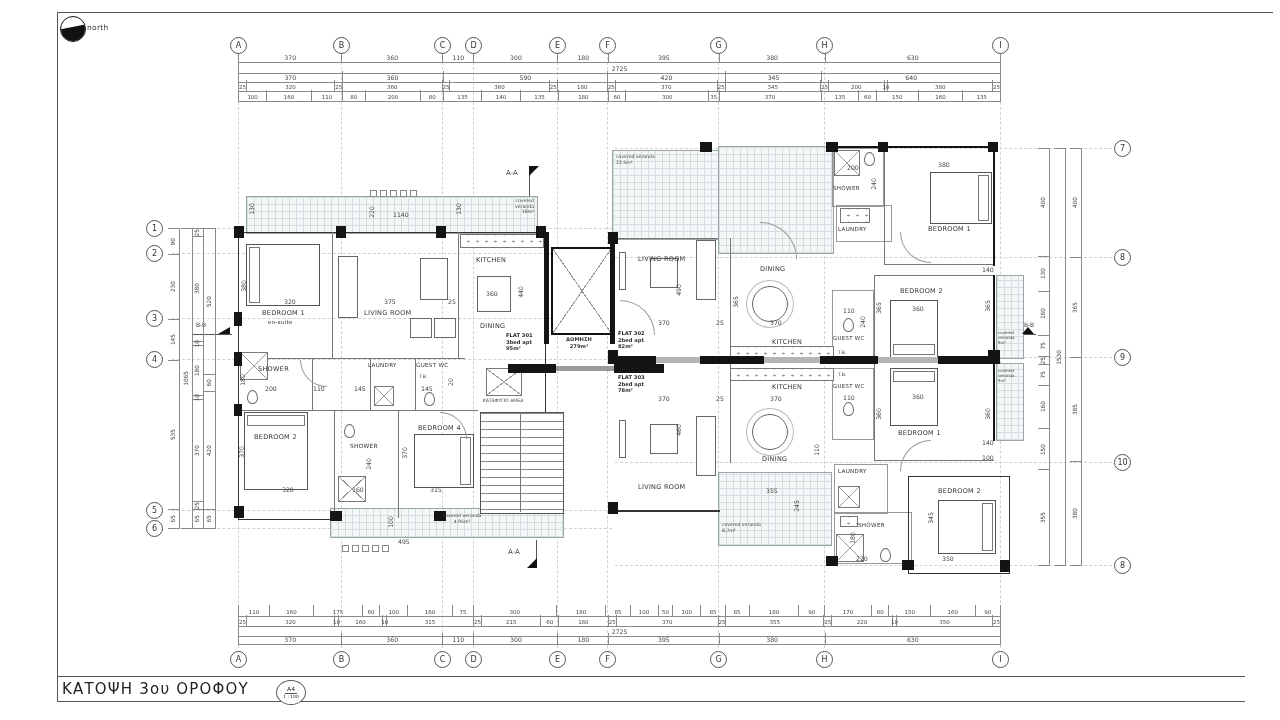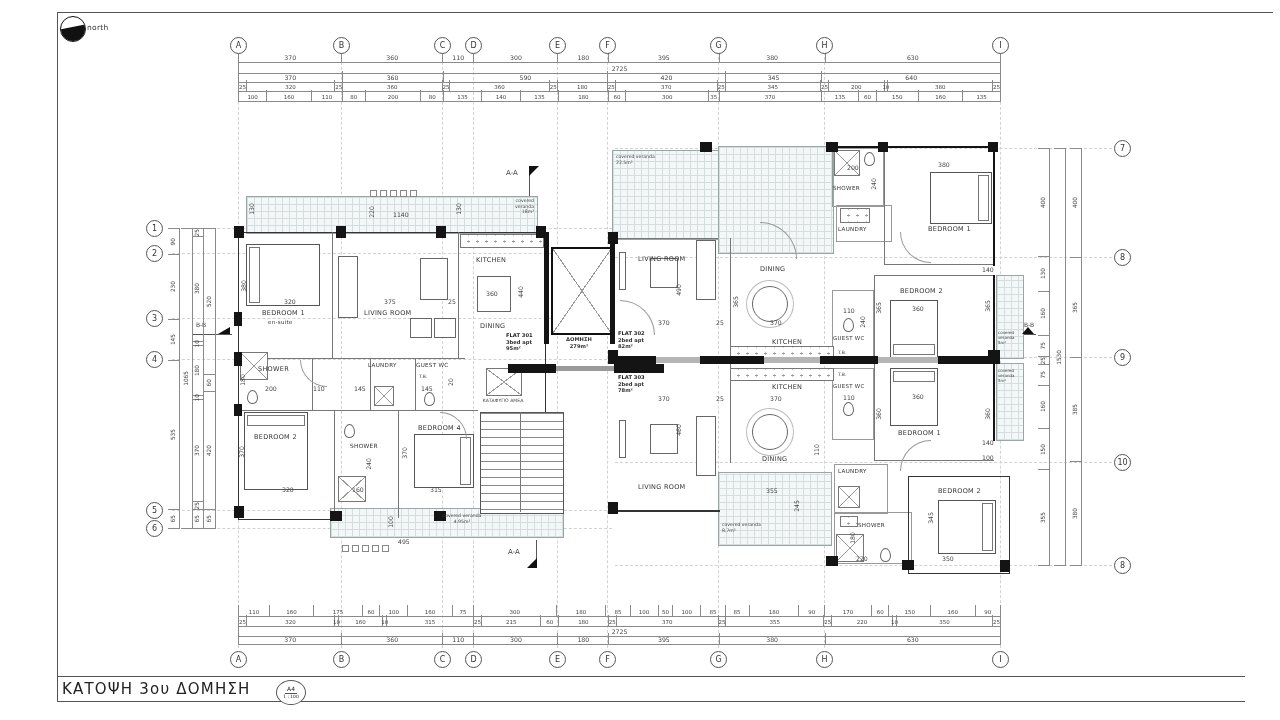--- a/index.html
+++ b/index.html
@@ -67,21 +67,21 @@
   <div class="a ln" style="left:57px;top:12px;width:1px;height:690px;"></div>
   <div class="a ln" style="left:57px;top:12px;width:1216px;height:1px;"></div>
   <div class="a ln" style="left:57px;top:676px;width:1188px;height:1px;"></div>
   <div class="a ln" style="left:57px;top:701px;width:1188px;height:1px;"></div>
 
   <div class="a north-c" style="left:60px;top:16px;">
     <div class="north-f"></div>
   </div>
   <div class="a lbl" style="left:87px;top:24px;font-size:7.5px;">north</div>
 
-  <div class="a title" style="left:62px;top:680px;">ΚΑΤΟΨΗ 3ου ΔΟΜΗΣΗ</div>
+  <div class="a title" style="left:62px;top:680px;">ΚΑΤΟΨΗ 3ου ΟΡΟΦΟΥ</div>
   <div class="a scalebadge" style="left:276px;top:680px;width:28px;height:23px;">
     <div class="p">A4</div>
     <div class="s">1 : 100</div>
   </div>
 
   <div class="a glv" style="left:238px;top:52px;height:596px;"></div>
   <div class="a glv" style="left:341px;top:52px;height:596px;"></div>
   <div class="a glv" style="left:442px;top:52px;height:596px;"></div>
   <div class="a glv" style="left:473px;top:52px;height:596px;"></div>
   <div class="a glv" style="left:557px;top:52px;height:596px;"></div>

